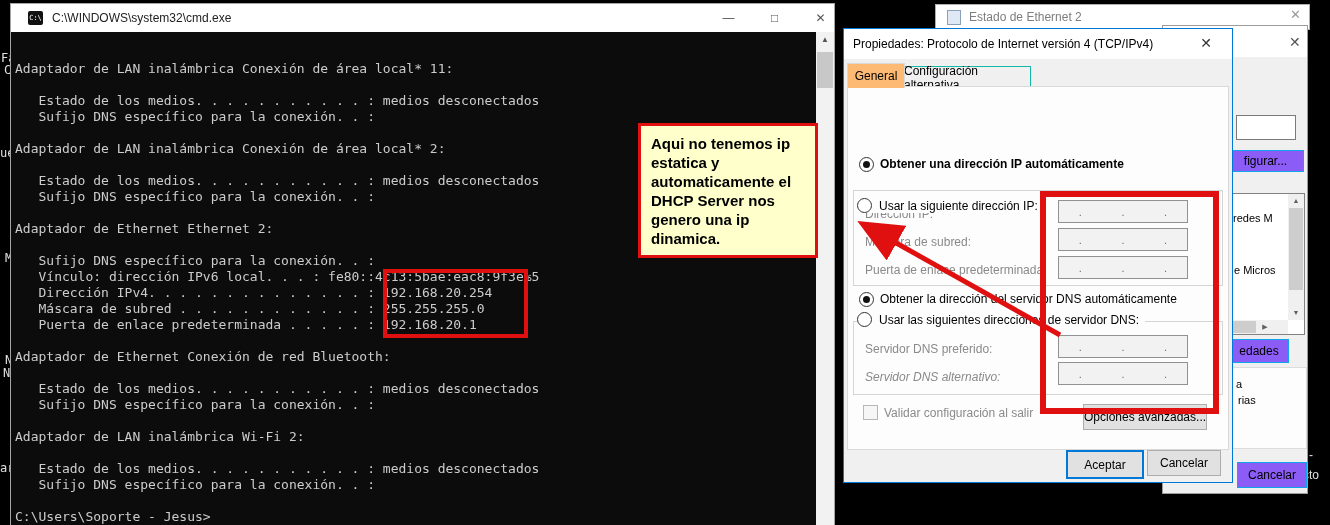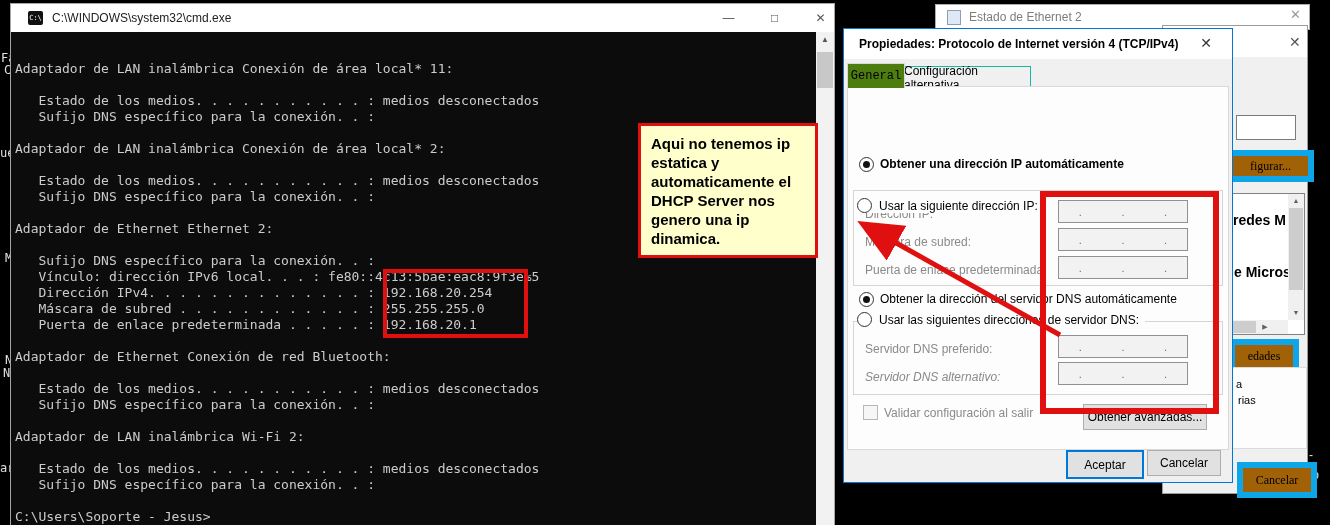--- a/index.html
+++ b/index.html
@@ -13,47 +13,47 @@
   
   .estado{position:absolute;left:935px;top:4px;width:373px;height:24px;background:#ffffff;border:1px solid #aeaeae;display:flex;align-items:center;}
   .estado .eicon{width:12px;height:13px;border:1px solid #8aa0b8;background:#dfe9f5;margin-left:11px;}
   .estado .etitle{color:#7d7d7d;font-size:12px;margin-left:8px;white-space:nowrap;overflow:hidden;}
   .estado .ex{position:absolute;right:8px;top:2px;color:#9a9a9a;font-size:13px;}
   
   .ethdlg{position:absolute;left:1162px;top:25px;width:144px;height:467px;background:#f0f0f0;border:1px solid #9b9b9b;}
   .ethdlg .etitlebar{position:absolute;left:0;top:0;right:0;height:31px;background:#fff;}
   .ethdlg .ex2{position:absolute;left:126px;top:8px;color:#555;font-size:14px;}
   .ethdlg .einput{position:absolute;left:73px;top:89px;width:58px;height:23px;background:#fff;border:1px solid #7a7a7a;}
-  .ethdlg .ebtn{position:absolute;background:#a16207;border:6px solid #0ea5e9;font-size:12px;color:#000;display:flex;align-items:center;justify-content:center;overflow:hidden;white-space:nowrap;font-family:Liberation Serif, serif;}
+  .ethdlg .ebtn{position:absolute;background:#8b5cf6;border:1px solid #0ea5e9;font-size:12px;color:#000;display:flex;align-items:center;justify-content:center;overflow:hidden;white-space:nowrap;}
   .ethdlg .elist{position:absolute;left:66px;top:167px;width:74px;height:140px;background:#fff;border:1px solid #828282;overflow:hidden;}
-  .ethdlg .eitem{position:absolute;font-size:14px;color:#000;white-space:nowrap;font-weight:bold;}
+  .ethdlg .eitem{position:absolute;font-size:11px;color:#000;white-space:nowrap;}
   .vscroll{position:absolute;right:0;top:0;width:16px;bottom:14px;background:#f0f0f0;}
   .vscroll .arr{position:absolute;left:0;width:16px;height:14px;color:#606060;font-size:7px;text-align:center;line-height:14px;}
   .vscroll .thumb{position:absolute;left:1px;width:14px;background:#cdcdcd;}
   .hscroll{position:absolute;left:0;right:16px;bottom:0;height:14px;background:#f0f0f0;}
   .hscroll .hthumb{position:absolute;left:0;top:1px;width:26px;height:12px;background:#cdcdcd;}
   .hscroll .harr{position:absolute;left:28px;top:0;width:14px;height:14px;color:#606060;font-size:7px;text-align:center;line-height:14px;}
   .ethdlg .edesc{position:absolute;left:68px;top:341px;width:74px;height:80px;background:#fdfdfd;border:1px solid #dcdcdc;font-size:11px;color:#000;}
   
   .cmd{position:absolute;left:10px;top:3px;width:823px;height:522px;background:#0c0c0c;border:1px solid #a6a6a6;border-bottom:none;}
   .cmd .titlebar{position:absolute;left:0;top:0;right:0;height:28px;background:#ffffff;display:flex;align-items:center;}
   .cmd .cicon{width:15px;height:14px;background:#111;border-radius:2px;margin-left:17px;color:#fff;font-size:7px;font-family:"DejaVu Sans Mono",monospace;line-height:14px;text-align:center;}
   .cmd .ctitle{color:#222;font-size:12px;margin-left:9px;white-space:nowrap;}
   .cmd .capbtn{position:absolute;top:0;width:45px;height:28px;color:#555;font-size:12px;display:flex;align-items:center;justify-content:center;}
   .cmd .console{position:absolute;left:4px;top:44px;color:#cccccc;font-family:"DejaVu Sans Mono",monospace;font-size:13px;line-height:16px;white-space:pre;}
   .cmd .cscroll{position:absolute;top:28px;right:0;width:18px;bottom:0;background:#f2f2f2;}
   .cmd .cscroll .arr{position:absolute;top:3px;left:0;width:18px;text-align:center;color:#555;font-size:8px;}
   .cmd .cscroll .thumb{position:absolute;top:20px;left:1px;width:16px;height:36px;background:#c8c8c8;}
   
   .ipdlg{position:absolute;left:843px;top:28px;width:388px;height:453px;background:#f0f0f0;border:1px solid #0078d7;font-size:12px;color:#000;}
   .ipdlg .dtitlebar{position:absolute;left:0;top:0;right:0;height:30px;background:#fff;display:flex;align-items:center;}
-  .ipdlg .dtitle{margin-left:15px;font-size:12px;color:#000;white-space:nowrap;font-weight:bold;}
+  .ipdlg .dtitle{margin-left:9px;font-size:12px;color:#000;white-space:nowrap;}
   .ipdlg .dclose{position:absolute;right:6px;top:0;width:40px;height:28px;display:flex;align-items:center;justify-content:center;color:#333;font-size:14px;}
   .tab{position:absolute;font-size:12px;display:flex;align-items:center;justify-content:center;}
-  .tab.active{left:3px;top:34px;width:56px;height:24px;background:#4d7c0f;border:1px solid #d9d9d9;border-bottom:none;z-index:3;font-family:Liberation Mono, monospace;}
+  .tab.active{left:3px;top:34px;width:56px;height:24px;background:#fdba74;border:1px solid #d9d9d9;border-bottom:none;z-index:3;}
   .tab.inactive{left:59px;top:37px;width:126px;height:21px;background:#f0f0f0;border:1px solid #14b8a6;z-index:1;}
   .page{position:absolute;left:3px;top:57px;width:380px;height:362px;background:#fdfdfd;border:1px solid #d9d9d9;z-index:2;}
   .ipdlg .intro{position:absolute;left:13px;top:64px;width:347px;line-height:14px;z-index:4;}
   .radio{position:absolute;width:13px;height:13px;border:1px solid #333;border-radius:50%;background:#fff;z-index:4;}
   .radio.sel::after{content:"";position:absolute;left:3px;top:3px;width:7px;height:7px;border-radius:50%;background:#111;}
   .rlabel{position:absolute;white-space:nowrap;z-index:4;}
   .group{position:absolute;left:9px;width:368px;border:1px solid #d5d5d5;z-index:3;}
   .legend{position:absolute;display:flex;align-items:center;background:#fdfdfd;padding-right:6px;z-index:5;}
   .legend .lradio{width:13px;height:13px;border:1px solid #333;border-radius:50%;background:#fff;margin-right:7px;}
   .gray{color:#8a8a8a;}
@@ -223,21 +223,21 @@
   </div>
   <span class="glabel gray" style="left:21px;top:341px;font-style:italic;">Servidor DNS alternativo:</span>
   <div class="ipfield" style="left:214px;top:333px;">
     <span>.</span>
       <span>.</span>
       <span>.</span>
   </div>
 
   <span class="chk"></span>
   <span class="glabel gray" style="left:40px;top:377px;">Validar configuración al salir</span>
-  <div class="btn" style="left:239px;top:375px;width:122px;height:24px;">Obtener avanzadas...</div>
+  <div class="btn" style="left:239px;top:375px;width:122px;height:24px;">Opciones avanzadas...</div>
 
   <div class="btn default" style="left:222px;top:421px;width:74px;height:25px;">Aceptar</div>
   <div class="btn" style="left:303px;top:421px;width:72px;height:24px;">Cancelar</div>
 </div>
 
 <div class="redbox" style="left:383px;top:269px;width:137px;height:61px;"></div>
 <div class="redbox thick" style="left:1040px;top:191px;width:167px;height:211px;"></div>
 <div class="note">Aqui no tenemos ip estatica y automaticamente el DHCP Server nos genero una ip dinamica.</div>
 <svg class="arrowsvg" width="240" height="155">
   <defs>

